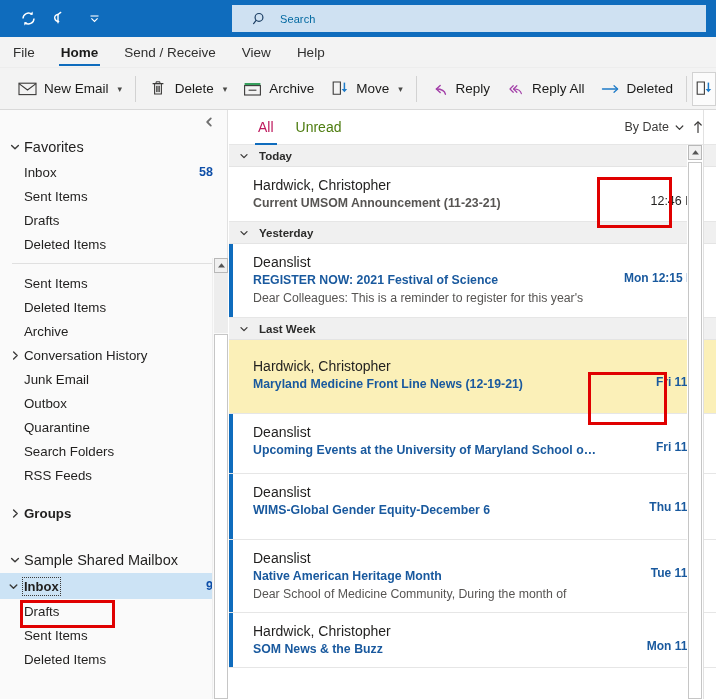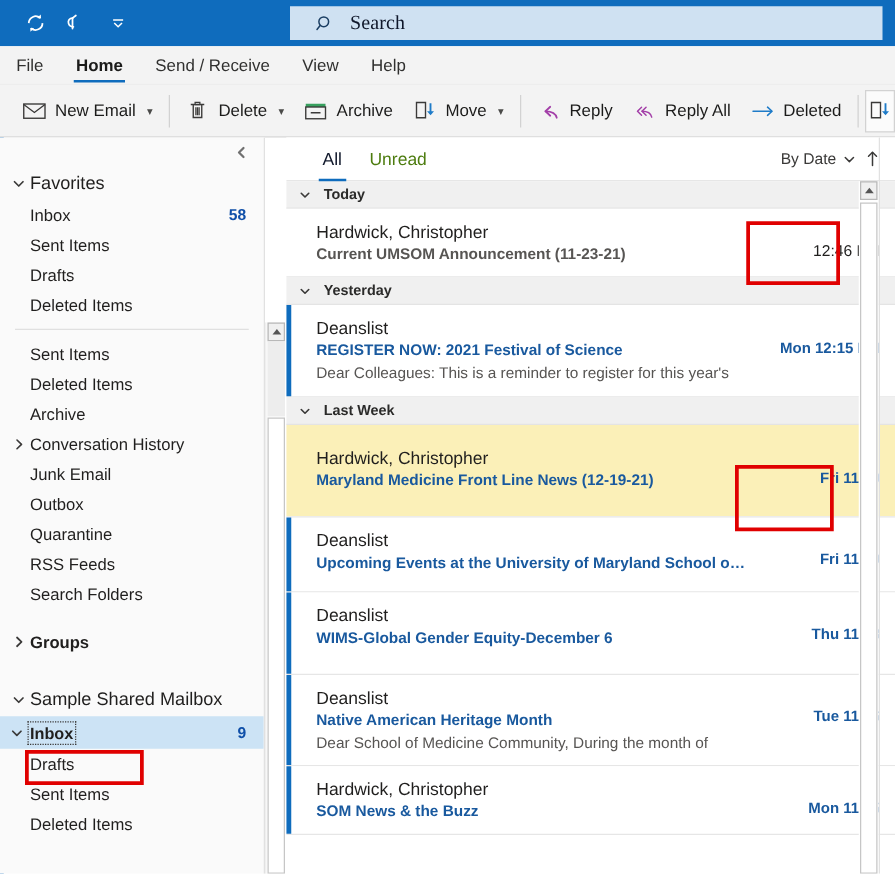--- a/index.html
+++ b/index.html
@@ -18,21 +18,21 @@
   }
   .qat { display: flex; align-items: center; gap: 5px; padding-left: 14px; }
   .qat-btn {
     width: 28px; height: 26px; display: flex; align-items: center; justify-content: center;
   }
   .qat-btn svg { display: block; }
   .searchbox {
     position: absolute; left: 232px; top: 5px; width: 474px; height: 27px;
     background: #CFE1F2; display: flex; align-items: center; padding-left: 20px; gap: 12px;
   }
-  .search-ph { font-size: 16px; color: #0f172a; letter-spacing: .1px; font-family: Liberation Serif, serif; }
+  .search-ph { font-size: 11px; color: #0369a1; letter-spacing: .1px; }
 
   
   .ribbon-tabs {
     position: absolute; left: 0; top: 37px; width: 716px; height: 31px;
     background: #F3F3F3; display: flex; 
     border-bottom: 1px solid #EDEDED;
   }
   .rtab {
     position: relative; height: 31px; padding: 0 13px;
     display: flex; align-items: center; font-size: 13.5px; color: #30302F;
@@ -56,21 +56,21 @@
   .rbtn .glyph { display: flex; align-items: center; justify-content: center; width: 19px; }
   .caret { font-size: 9px; color: #4A4A48; margin-left: 2px; }
   .rsep { width: 1px; height: 26px; background: #D2D2D2; margin: 0 5px; }
   .rbtn-box {
     width: 34px; height: 34px; display: flex; align-items: center; justify-content: center;
     border: 1px solid #D2D2D2; background: #FBFBFB;
   }
 
   
   .navpane {
-    position: absolute; left: 0; top: 110px; width: 212px; height: 589px;
+    position: absolute; left: 0; top: 110px; width: 228px; height: 589px;
     background: #FAFAFA; border-right: 1px solid #E1E1E1; overflow: hidden;
   }
   .nav-accent {
     position: absolute; left: 0; top: 110px; width: 3px; height: 589px; background: #0F6CBD;
   }
   .collapse-row { height: 24px; display: flex; justify-content: flex-end; align-items: center; padding-right: 12px; }
   .nav-group-hdr {
     display: flex; align-items: center; height: 26px; padding-left: 8px;
     font-size: 14.5px; color: #201F1E; gap: 2px;
   }
@@ -119,21 +119,21 @@
     background: #FFFFFF; overflow: hidden;
   }
   .list-hdr {
     height: 35px; display: flex; align-items: center;
     border-bottom: 1px solid #E6E6E6; background: #FFFFFF;
   }
   .filter {
     position: relative; font-size: 14px; color: #4d7c0f; padding: 0 3px; margin-left: 26px;
     height: 35px; display: flex; align-items: center;
   }
-  .filter.active { color: #0f172a; }
+  .filter.active { color: #be185d; }
   .filter.active::after {
     content: ""; position: absolute; left: 0; right: 0; bottom: 0; height: 2px; background: #0F6CBD;
   }
   .sortby {
     margin-left: auto; display: flex; align-items: center; gap: 7px;
     font-size: 12.5px; color: #3B3A39; padding-right: 12px;
   }
   .grp-hdr {
     height: 22px; background: #F0F0F0; display: flex; align-items: center;
     font-size: 11.5px; font-weight: 700; color: #2B2B2A; gap: 10px; padding-left: 10px;
@@ -381,24 +381,24 @@
     <div class="nav-item">
       <span class="label">Junk Email</span>
     </div>
     <div class="nav-item">
       <span class="label">Outbox</span>
     </div>
     <div class="nav-item">
       <span class="label">Quarantine</span>
     </div>
     <div class="nav-item">
+      <span class="label">Search Folders</span>
+    </div>
+    <div class="nav-item">
       <span class="label">RSS Feeds</span>
-    </div>
-    <div class="nav-item">
-      <span class="label">Search Folders</span>
     </div>
 
     <div class="nav-spacer"></div>
 
     <div class="nav-item" style="font-weight:600">
       <span class="chev-in">
         <svg width="11" height="11" viewBox="0 0 11 11" style="display:block">
           <path d="M3.6 2 L7.2 5.5 L3.6 9" fill="none" stroke="#3B3A39" stroke-width="1.4" stroke-linecap="round" stroke-linejoin="round"></path>
         </svg>
       </span>

